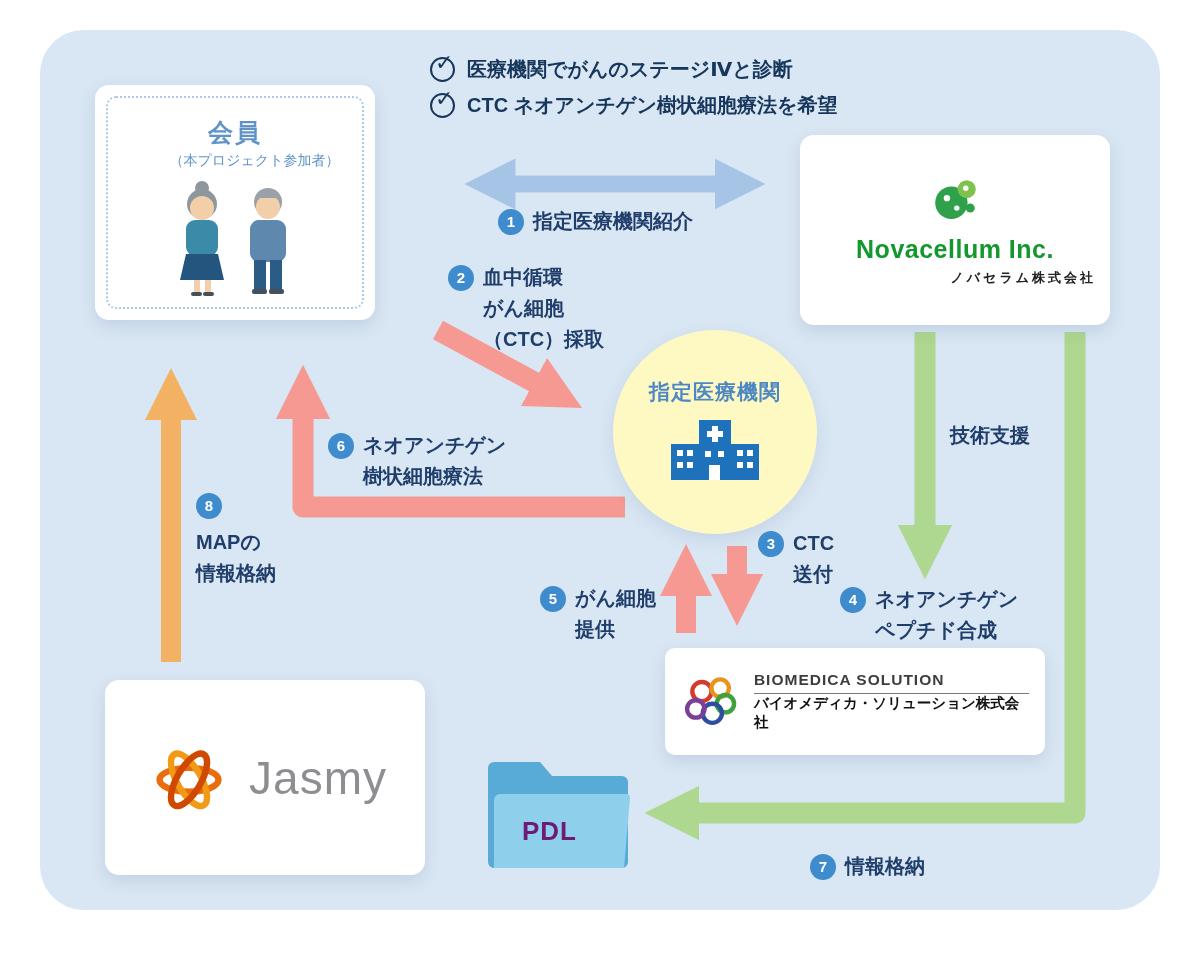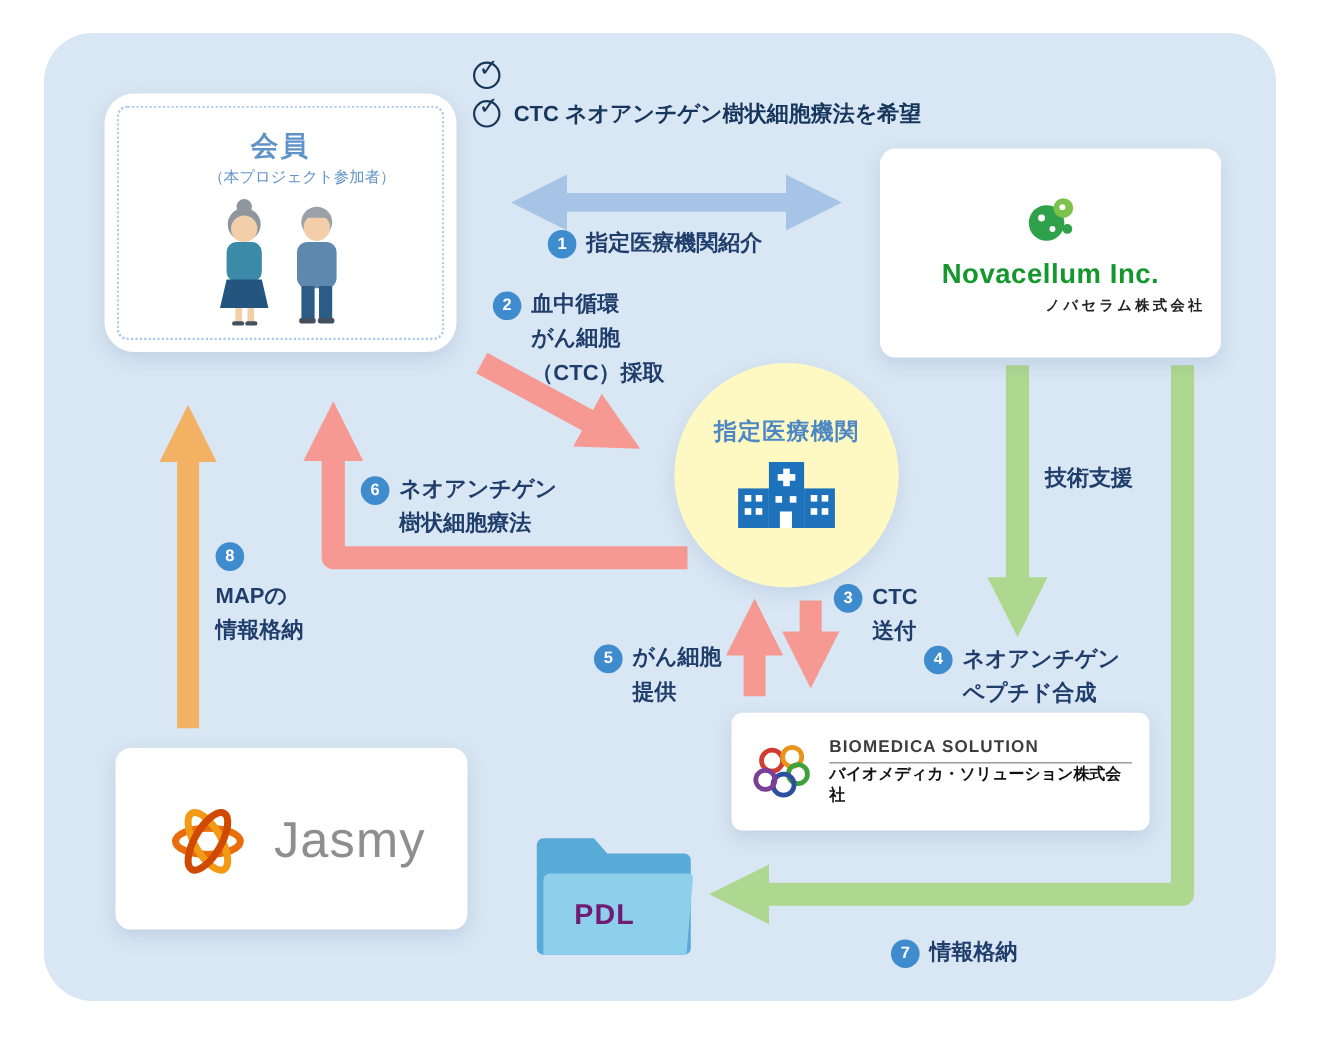--- a/index.html
+++ b/index.html
@@ -10,21 +10,21 @@
   .panel{
     position:absolute;left:40px;top:30px;width:1120px;height:880px;
     background:#d9e6f3;border-radius:44px;
   }
   .arrows{position:absolute;left:0;top:0;z-index:1;}
   .card{
     position:absolute;background:#fff;border-radius:14px;z-index:3;
     box-shadow:0 6px 16px rgba(90,120,160,.18);
   }
   
-  .member{left:95px;top:85px;width:320px;height:235px;border-radius:27px;}
+  .member{left:95px;top:85px;width:280px;height:235px;}
   .member-inner{
     position:absolute;inset:11px;border:2px dotted #a9cae8;border-radius:10px;
     display:flex;flex-direction:column;align-items:center;padding-top:18px;box-sizing:border-box;
   }
   .member-title{font-size:25px;font-weight:600;color:#6094c8;letter-spacing:2px;}
   .member-sub{font-size:14px;color:#6094c8;margin-top:3px;margin-left:39px;}
   .people{margin-top:6px;}
   
   .checklist{position:absolute;left:430px;top:56px;z-index:5;display:flex;flex-direction:column;gap:9px;}
   .check-row{display:flex;align-items:center;gap:12px;}
@@ -61,21 +61,21 @@
   .s5{left:540px;top:583px;}
   .s6{left:328px;top:430px;}
   .s7{left:810px;top:851px;}
   .s8{left:196px;top:490px;flex-direction:column;gap:8px;}
   .support{left:950px;top:420px;}
   
   .bio{left:665px;top:648px;width:380px;height:107px;display:flex;align-items:center;gap:12px;padding:0 16px;box-sizing:border-box;border-radius:10px;}
   .bio-name{font-size:15.5px;font-weight:700;color:#3d3d3d;letter-spacing:1px;border-bottom:1.5px solid #777;padding-bottom:4px;margin-bottom:0;}
   .bio-jp{font-size:14.5px;font-weight:600;color:#111;}
   
-  .jasmy{left:105px;top:680px;width:320px;height:165px;display:flex;align-items:center;justify-content:center;gap:14px;}
+  .jasmy{left:105px;top:680px;width:320px;height:195px;display:flex;align-items:center;justify-content:center;gap:14px;}
   .jasmy-name{font-size:46px;color:#8e8e92;letter-spacing:1px;}
   
   .pdl{position:absolute;left:478px;top:746px;width:156px;height:132px;z-index:3;}
   .pdl-label{position:absolute;left:44px;top:70px;font-size:26px;font-weight:bold;color:#701a75;letter-spacing:1px;}
 </style>
 </head>
 <body>
 
 <div class="stage">
 
@@ -140,20 +140,21 @@
         <rect x="119" y="113" width="15" height="5" rx="2" fill="#44515c"></rect>
       </svg>
     </div>
   </div>
 
   <div class="checklist">
     <div class="check-row">
       <span class="check-icon">
           <span class="check-glyph">✓</span>
         </span>
+      <span class="check-text">医療機関でがんのステージⅣと診断</span>
     </div>
     <div class="check-row">
       <span class="check-icon">
           <span class="check-glyph">✓</span>
         </span>
       <span class="check-text">CTC ネオアンチゲン樹状細胞療法を希望</span>
     </div>
   </div>
 
   <div class="card nova">

